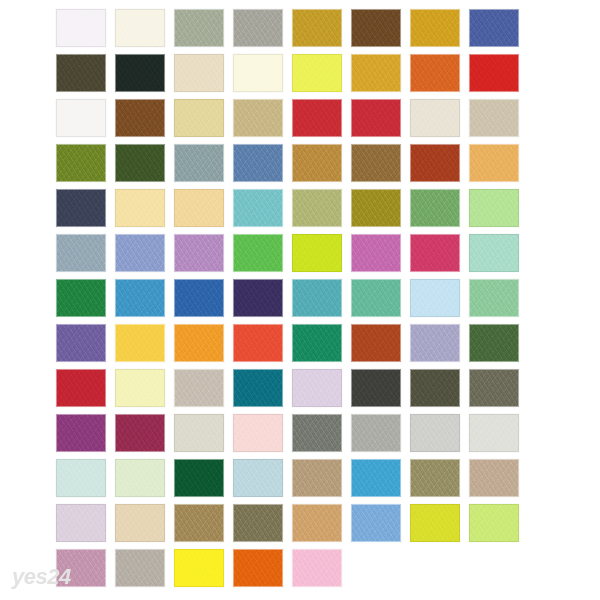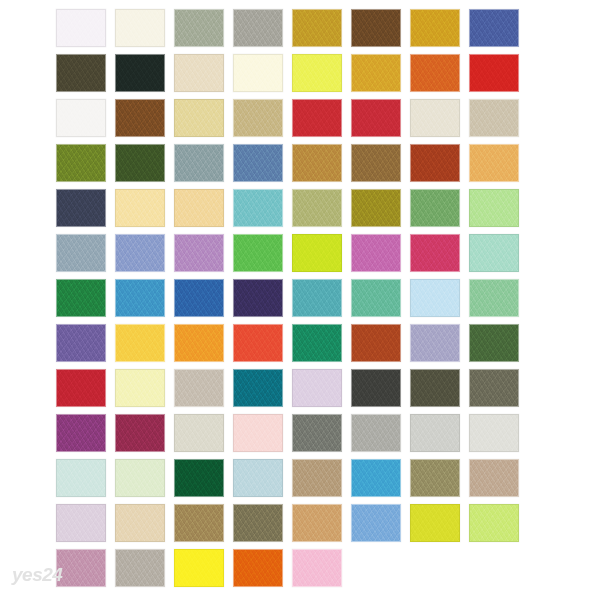--- a/index.html
+++ b/index.html
@@ -80,21 +80,21 @@
   }
 
   .swatch.light-swatch {
     border: 1px solid rgba(0,0,0,0.07);
   }
 
   #watermark {
     position: absolute;
     left: 12px;
     top: 564px;
-    font-size: 19px;
+    font-size: 22px;
     font-style: italic;
     font-weight: 700;
     letter-spacing: -0.5px;
     color: #e2e2e2;
     user-select: none;
   }
 </style>
 </head>
 <body>
 

